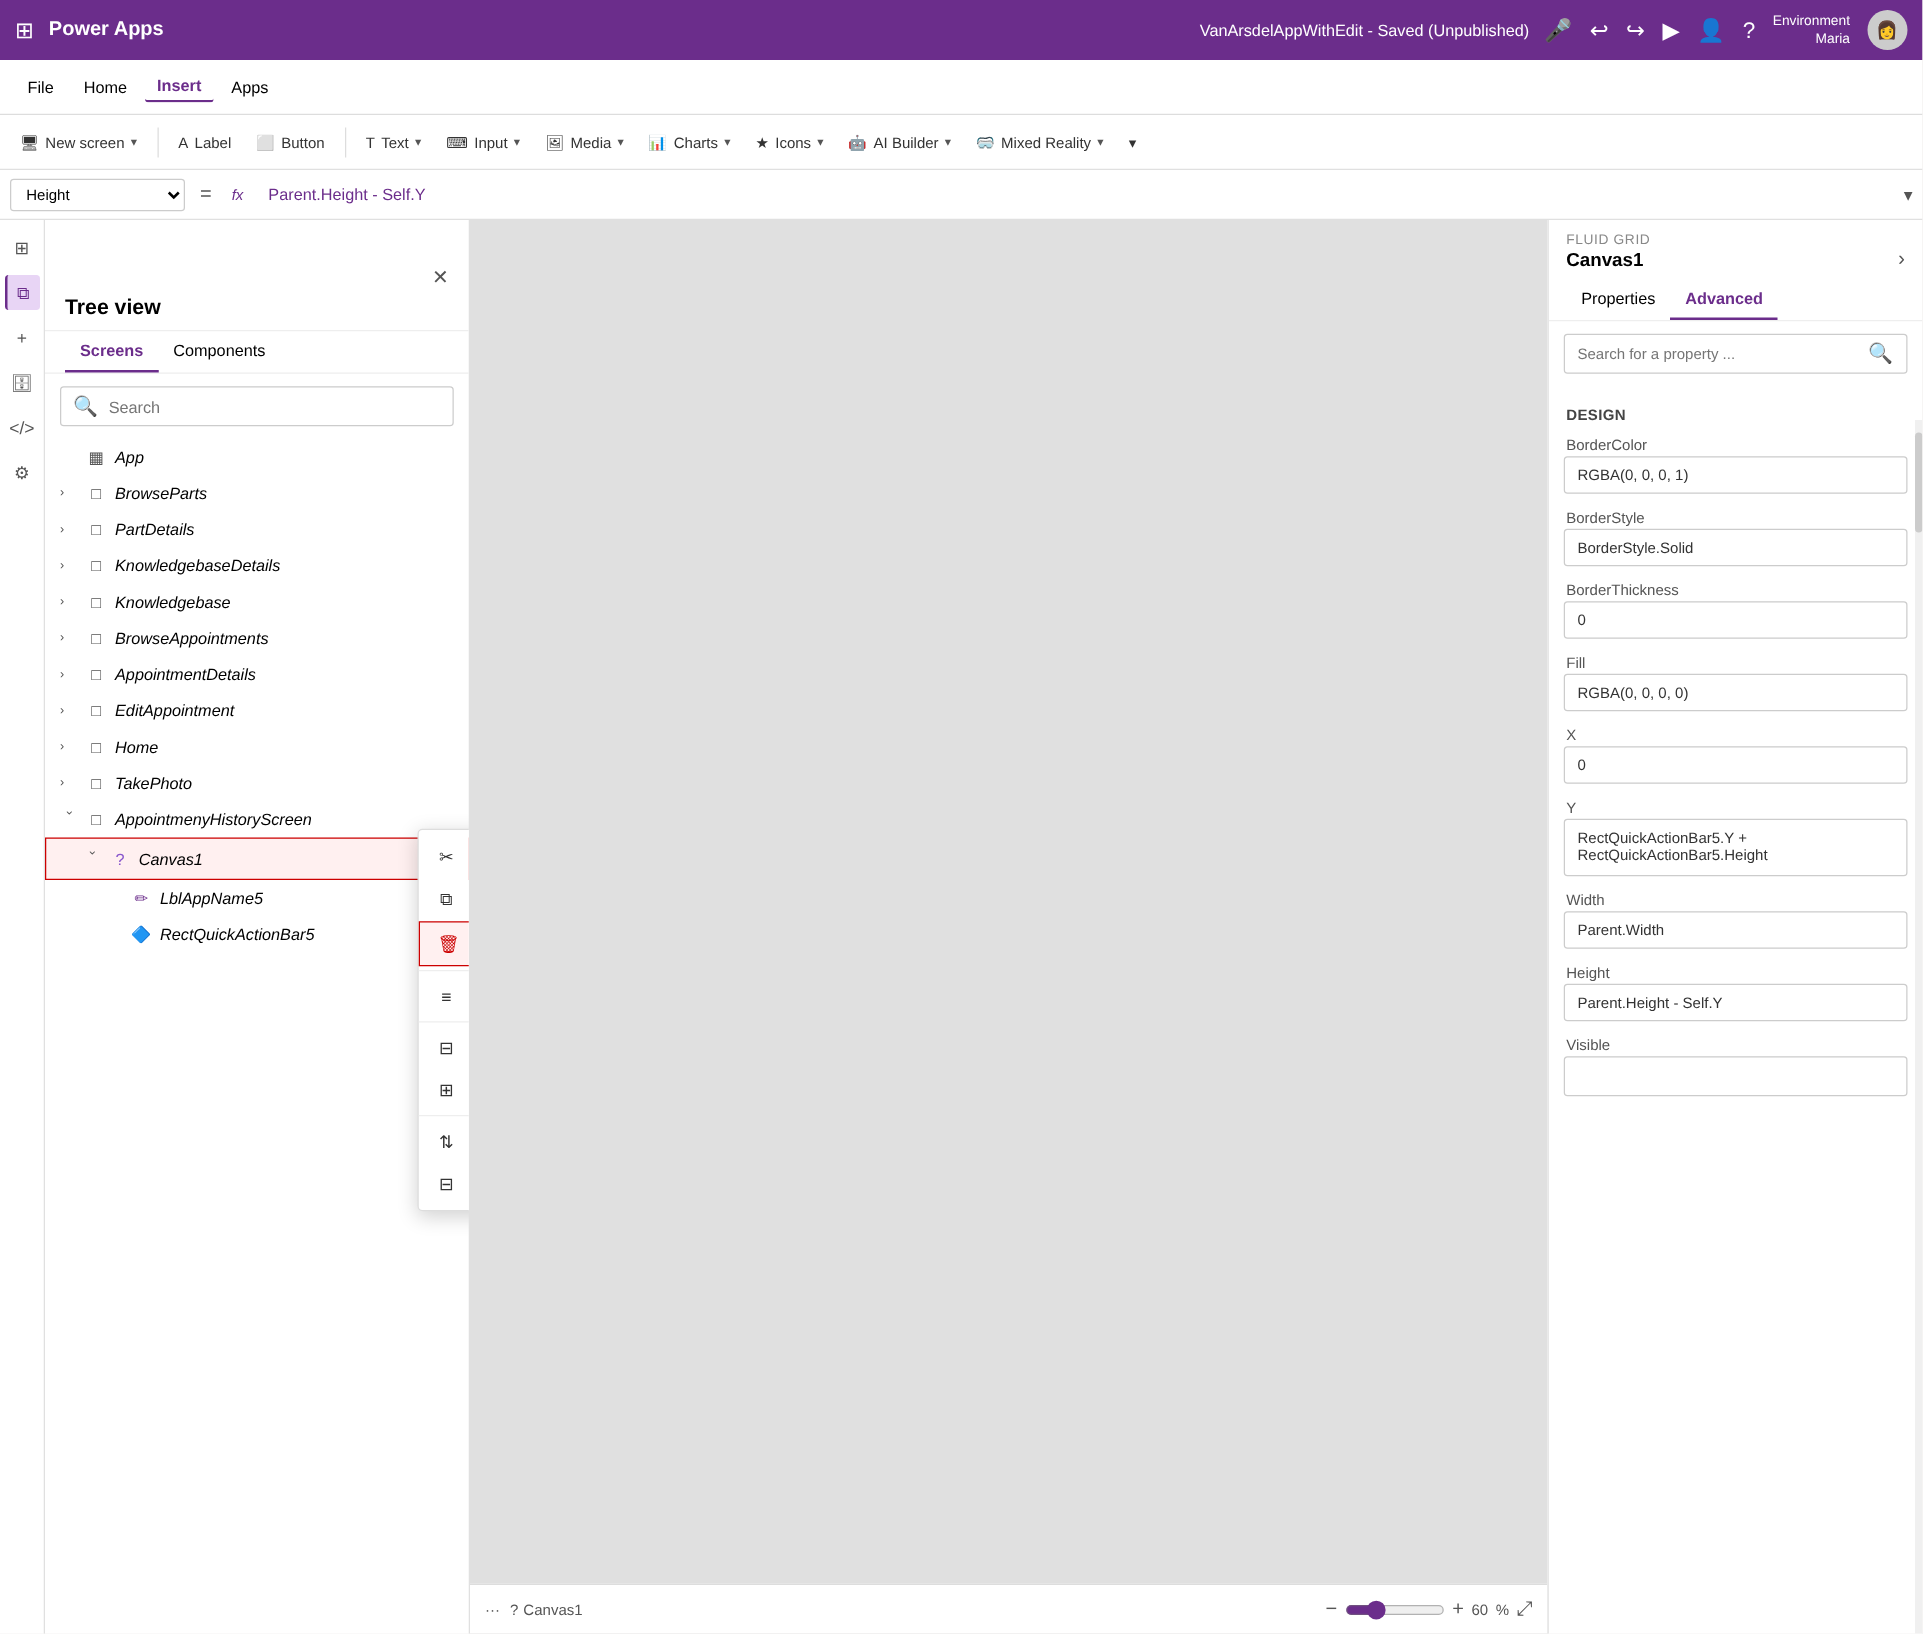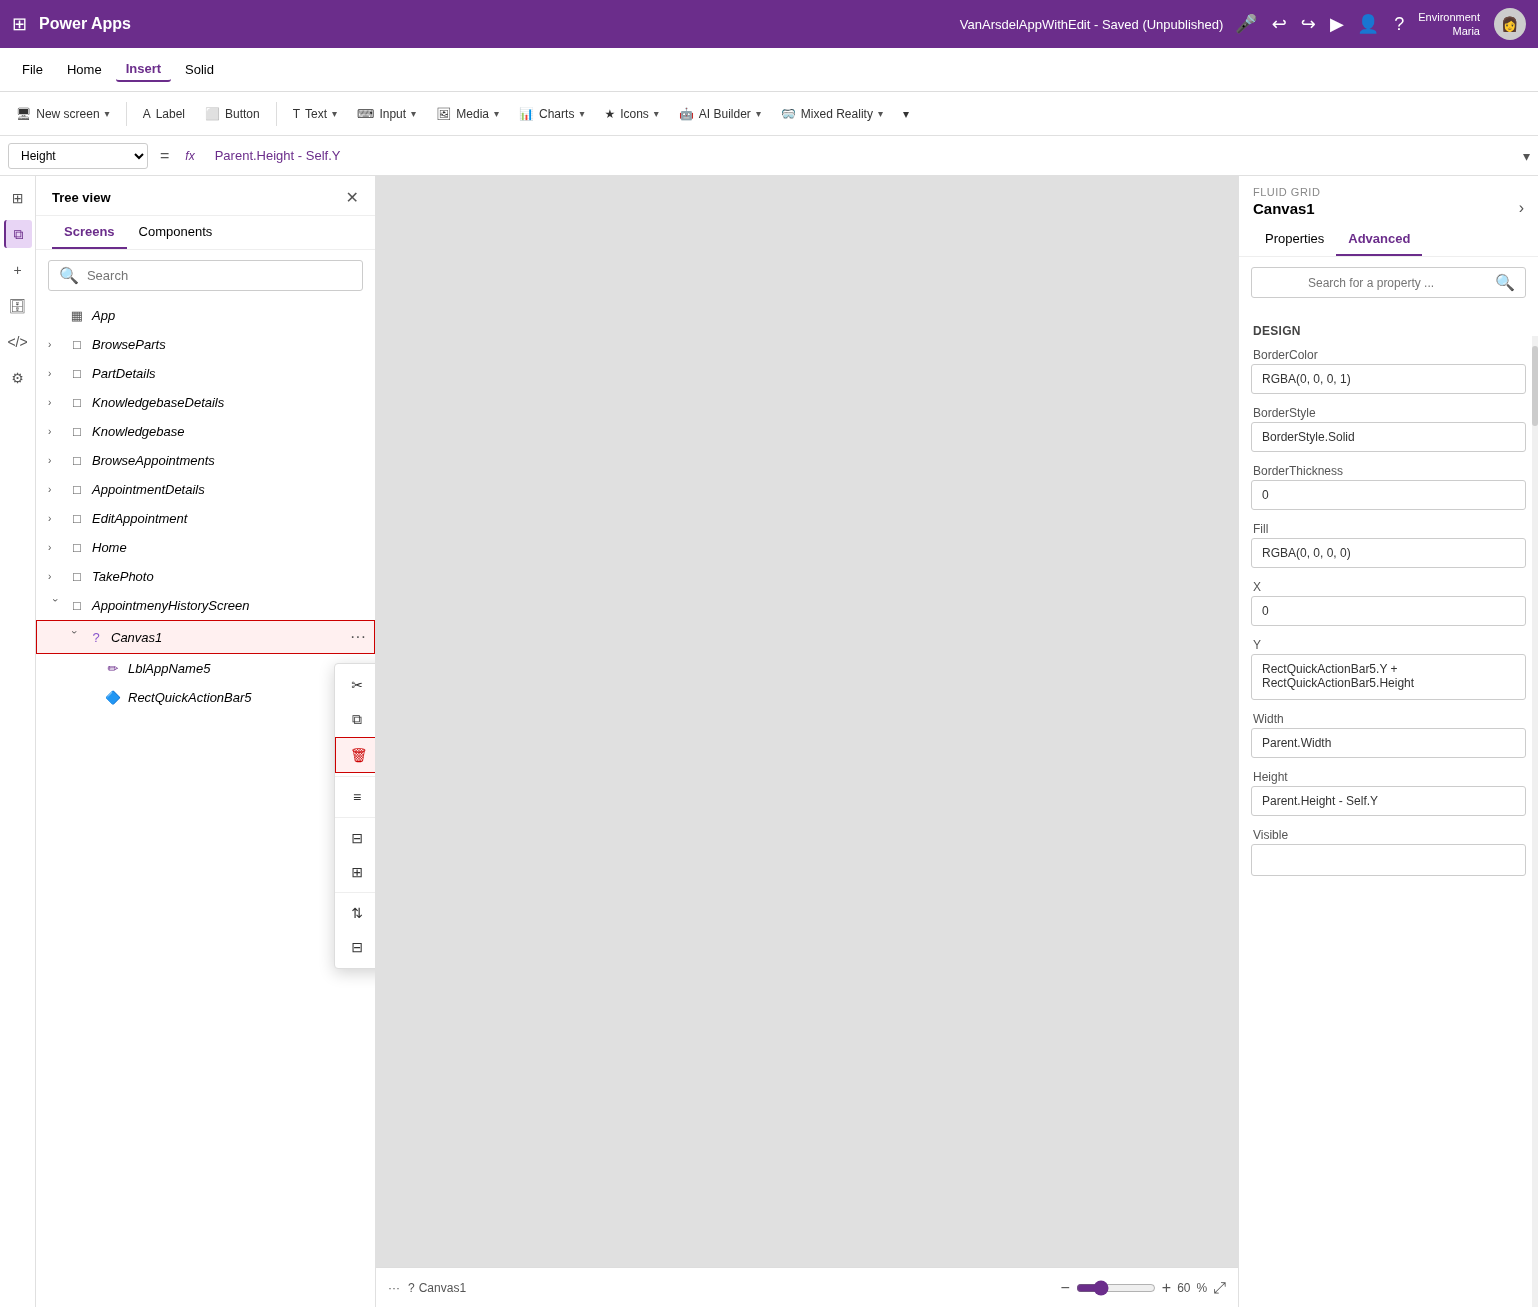--- a/index.html
+++ b/index.html
@@ -73,21 +73,21 @@
 
     
     .tree-panel {
       width: 340px; background: white; border-right: 1px solid #e0e0e0;
       display: flex; flex-direction: column; overflow: hidden;
     }
     .tree-header {
       display: flex; align-items: center; justify-content: space-between;
       padding: 12px 16px 8px; border-bottom: 1px solid #eee;
     }
-    .tree-title { font-size: 13px; font-weight: 600; }
+    .tree-title { font-size: 17px; font-weight: 600; margin-top: 48px; }
     .tree-close { cursor: pointer; font-size: 16px; color: #555; }
     .tree-tabs { display: flex; padding: 0 16px; border-bottom: 1px solid #eee; }
     .tree-tab { padding: 8px 12px; font-size: 13px; cursor: pointer; }
     .tree-tab.active { border-bottom: 2px solid #6b2d8b; color: #6b2d8b; font-weight: 600; }
     .tree-search {
       margin: 10px 12px; display: flex; align-items: center;
       border: 1px solid #ccc; border-radius: 3px; padding: 5px 10px; gap: 8px;
     }
     .tree-search input {
       border: none; outline: none; font-size: 13px; flex: 1; background: transparent;
@@ -163,21 +163,21 @@
     .right-header { padding: 10px 14px 6px; }
     .right-section-label { font-size: 11px; color: #888; text-transform: uppercase; letter-spacing: 0.5px; }
     .right-title { font-size: 15px; font-weight: 600; margin-top: 2px; }
     .right-tabs { display: flex; border-bottom: 1px solid #eee; padding: 0 14px; }
     .right-tab { padding: 8px 12px; font-size: 13px; cursor: pointer; }
     .right-tab.active { border-bottom: 2px solid #6b2d8b; color: #6b2d8b; font-weight: 600; }
     .right-search {
       margin: 10px 12px; display: flex; align-items: center;
       border: 1px solid #ccc; border-radius: 3px; padding: 5px 10px; gap: 8px;
     }
-    .right-search input { border: none; outline: none; font-size: 12px; flex: 1; color: #15803d; background: transparent; margin-left: 46px; }
+    .right-search input { border: none; outline: none; font-size: 12px; flex: 1; color: #15803d; background: transparent; }
     .right-body { flex: 1; overflow-y: auto; padding: 8px 0; }
     .right-section-title { font-size: 12px; font-weight: 700; color: #444; padding: 8px 14px 6px; text-transform: uppercase; letter-spacing: 0.3px; }
     .prop-label { font-size: 12px; color: #555; padding: 4px 14px 2px; }
     .prop-value {
       margin: 0 12px 8px; border: 1px solid #ccc; border-radius: 3px;
       padding: 7px 10px; font-size: 12px; color: #333; background: white;
     }
     .prop-value.multiline { min-height: 46px; }
   </style>
 </head>
@@ -199,21 +199,21 @@
       <span>Maria</span>
     </div>
     <div class="avatar">👩</div>
   </div>
 </div>
 
 <div class="menu-bar">
   <span class="menu-item">File</span>
   <span class="menu-item">Home</span>
   <span class="menu-item active">Insert</span>
-  <span class="menu-item">Solid</span>
+  <span class="menu-item">Apps</span>
 </div>
 
 <div class="toolbar">
   <div class="toolbar-btn">
     <span>🖥</span>
     <span>New screen</span>
     <span class="toolbar-chevron">▾</span>
   </div>
   <div class="toolbar-sep"></div>
   <div class="toolbar-btn">

